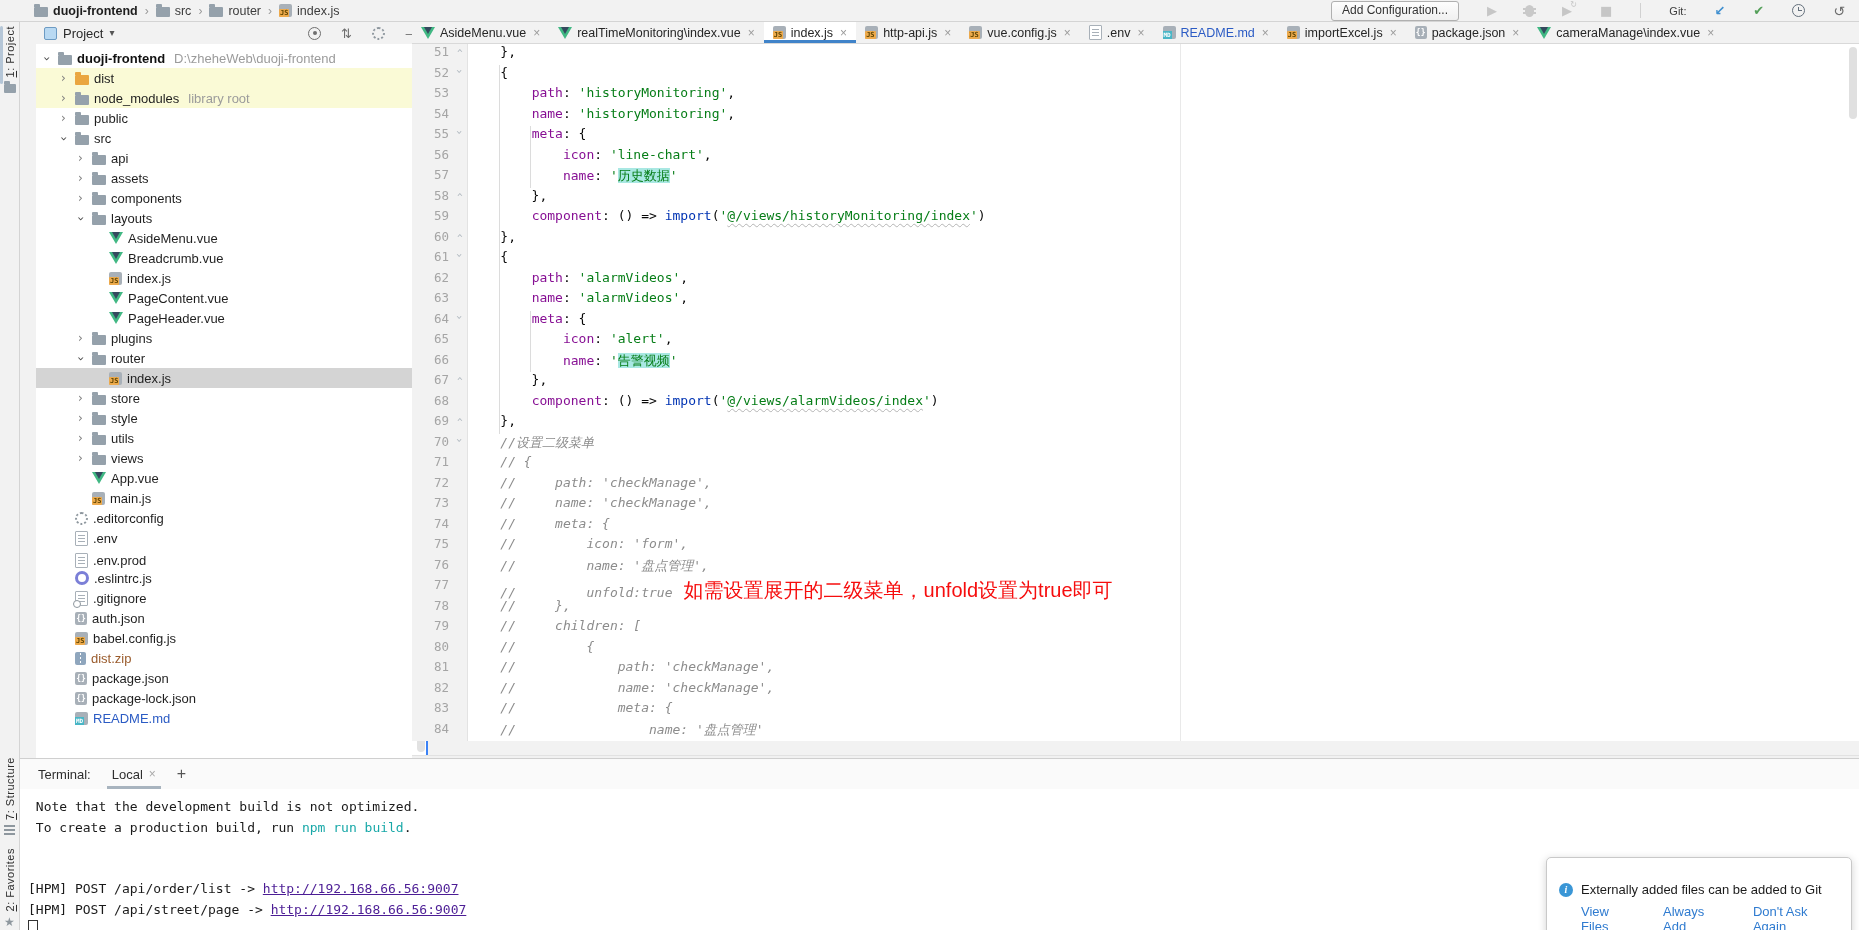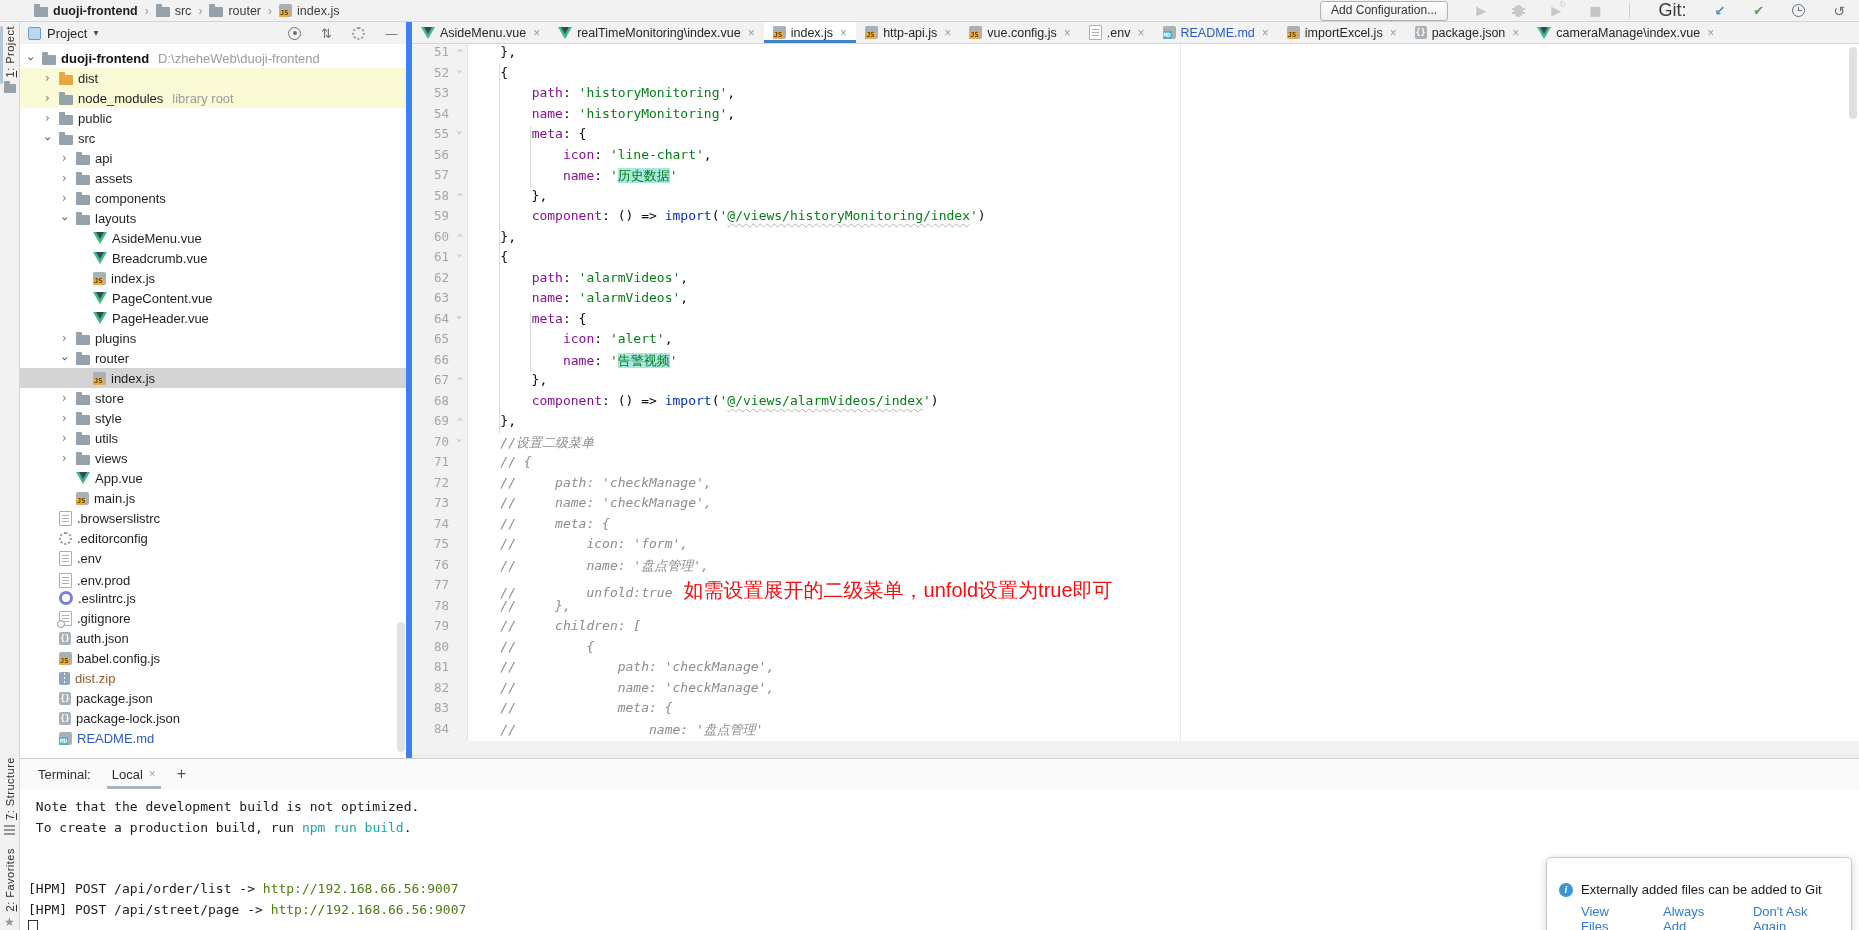--- a/index.html
+++ b/index.html
@@ -54,37 +54,37 @@
   
   #topbar{left:0;top:0;width:1859px;height:22px;background:#f2f2f2;border-bottom:1px solid #d4d4d4;
           display:flex;align-items:center;justify-content:space-between;box-sizing:border-box}
   #tb-crumbs{display:flex;align-items:center;padding-left:34px;gap:7px;font-size:12.5px;color:#3c3c3c}
   #tb-crumbs .sep{color:#9a9a9a;font-size:12px}
   #tb-crumbs .b{font-weight:bold;color:#1d1d1d}
   #tb-right{display:flex;align-items:center;gap:28px;padding-right:14px}
   #addcfg{font-size:12px;color:#333;border:1px solid #b0b0b0;border-radius:3px;background:linear-gradient(#fdfdfd,#f0f0f0);
           padding:1px 10px;height:16px;line-height:15px}
   .tb-div{width:1px;height:15px;background:#d1d1d1}
-  #gitlbl{font-size:18px;color:#3c3c3c}
+  #gitlbl{font-size:11px;color:#3c3c3c}
   .git-pull{color:#4090d0;font-weight:bold}
   .git-ok{color:#55a05a}
 
   
   #lstrip{left:0;top:22px;width:20px;height:908px;background:#f2f2f2;border-right:1px solid #d4d4d4;box-sizing:border-box}
   .vlabel{writing-mode:vertical-rl;transform:rotate(180deg);font-size:11px;color:#2e2e2e;margin:0 auto;display:block;letter-spacing:.5px}
   .vlabel .mn{text-decoration:underline}
   .stripe-grp{position:absolute;left:0;width:19px;text-align:center}
   #grp-project{top:4px}
   #grp-project::before{content:"";position:absolute;left:0;top:0;width:3px;height:58px;background:#b5c6d7;border-radius:2px}
   #grp-bottom{bottom:2px}
   .stripe-grp .ic-folder{margin:7px auto 0;display:block;width:12px;height:9px}
   .star{font-size:12px;color:#8e979e;display:block;margin-top:5px}
 
   
-  #panel{left:20px;top:22px;width:392px;height:736px;background:#fff;border-right:6px solid #3b82f6;box-sizing:border-box}
+  #panel{left:36px;top:22px;width:392px;height:736px;background:#fff;border-right:2px solid #3b82f6;box-sizing:border-box}
   #panel-header{height:22px;background:#f2f2f2;display:flex;align-items:center;padding:0 8px;gap:6px;font-size:13px;color:#2a2a2a}
   #panel-header .spring{flex:1}
   #panel-header .hicon{margin-left:14px}
   #tree{position:absolute;top:24px;left:0;right:0;bottom:0;overflow:hidden;padding-top:2px}
   .row{display:flex;align-items:center;height:20px;padding-right:4px;font-size:13px;color:#1f1f1f;gap:5px;white-space:nowrap}
   .row.yellow{background:#fafad6}
   .row.selected{background:#d4d4d4}
   .row .arr{width:13px;text-align:center;color:#7c7c7c;font:12px "DejaVu Sans",sans-serif;flex:none;transform-origin:50% 55%}
   .row .arr.open{transform:rotate(90deg);color:#4a4a4a}
   .row .b{font-weight:bold;color:#111}
@@ -129,21 +129,21 @@
   
   #termpanel{left:20px;top:758px;right:0;bottom:0;background:#fff;border-top:1px solid #cfcfcf;box-sizing:border-box}
   #termhdr{height:30px;background:#fafafa;display:flex;align-items:center;padding-left:18px;font-size:13px;color:#2e2e2e}
   #termtab{height:30px;display:flex;align-items:center;margin-left:16px;padding:0 5px;box-shadow:inset 0 -3px 0 #a8b4bf;gap:6px}
   #termtab .x{color:#a9a9a9;font-size:12px}
   #termplus{margin-left:16px;font-size:16px;color:#555}
   #termbody{padding:8px 0 0 8px;font:13px "DejaVu Sans Mono",monospace}
   .tl{height:20.5px;line-height:20.5px;white-space:pre}
   .tt{color:#1a1a1a}
   .tcy{color:#18a8a8}
-  .tln{color:#4d7c0f;}
+  .tln{color:#4c1d95;text-decoration:underline}
   .tcur{display:inline-block;width:8px;height:15px;border:1px solid #333;vertical-align:-2px}
 
   
   #toast{left:1546px;top:857px;width:306px;background:#fff;border:1px solid #c9c9c9;border-radius:5px;
          box-shadow:0 2px 8px rgba(0,0,0,.18);padding:24px 12px;box-sizing:border-box}
   #toast .r1{display:flex;align-items:center;gap:8px;font-size:13px;color:#1b1b1b}
   #toast .r2{display:flex;gap:26px;margin:7px 0 0 22px;font-size:13px;color:#2f7bd0}
 </style>
 </head>
 <body>
@@ -323,25 +323,20 @@
       </div>
       <div class="row" style="padding-left: 38px;">
         <span class="arr"></span>
         <span class="ic ic-vue"></span>
         <span>App.vue</span>
       </div>
       <div class="row" style="padding-left: 38px;">
         <span class="arr"></span>
         <span class="ic ic-js"></span>
         <span>main.js</span>
-      </div>
-      <div class="row" style="padding-left: 21px;">
-        <span class="arr"></span>
-        <span class="ic ic-file"></span>
-        <span>.browserslistrc</span>
       </div>
       <div class="row" style="padding-left: 21px;">
         <span class="arr"></span>
         <span class="ic ic-gear"></span>
         <span>.editorconfig</span>
       </div>
       <div class="row" style="padding-left: 21px;">
         <span class="arr"></span>
         <span class="ic ic-file"></span>
         <span>.env</span>

